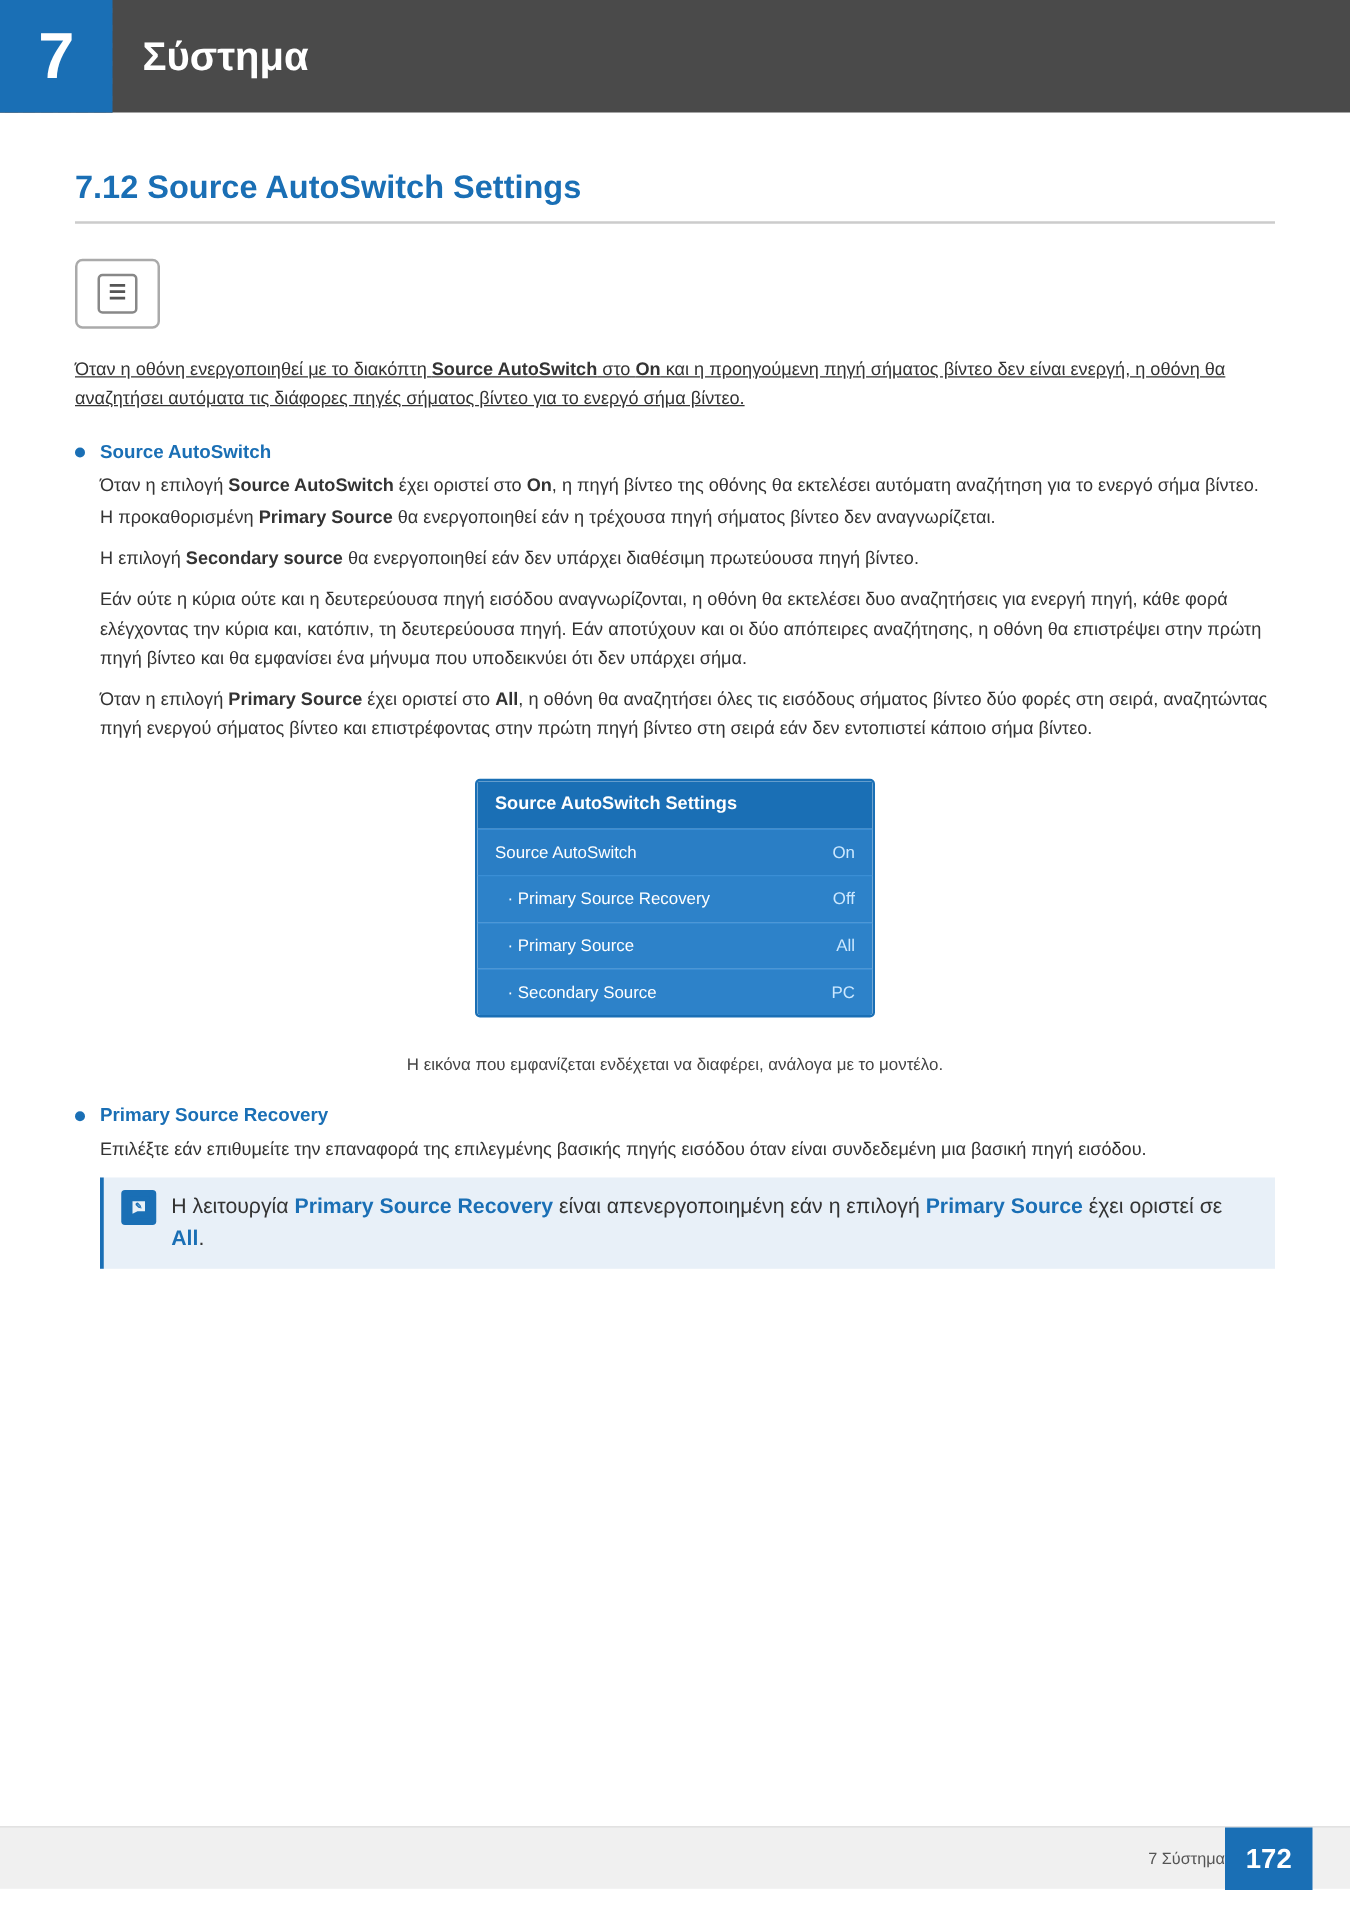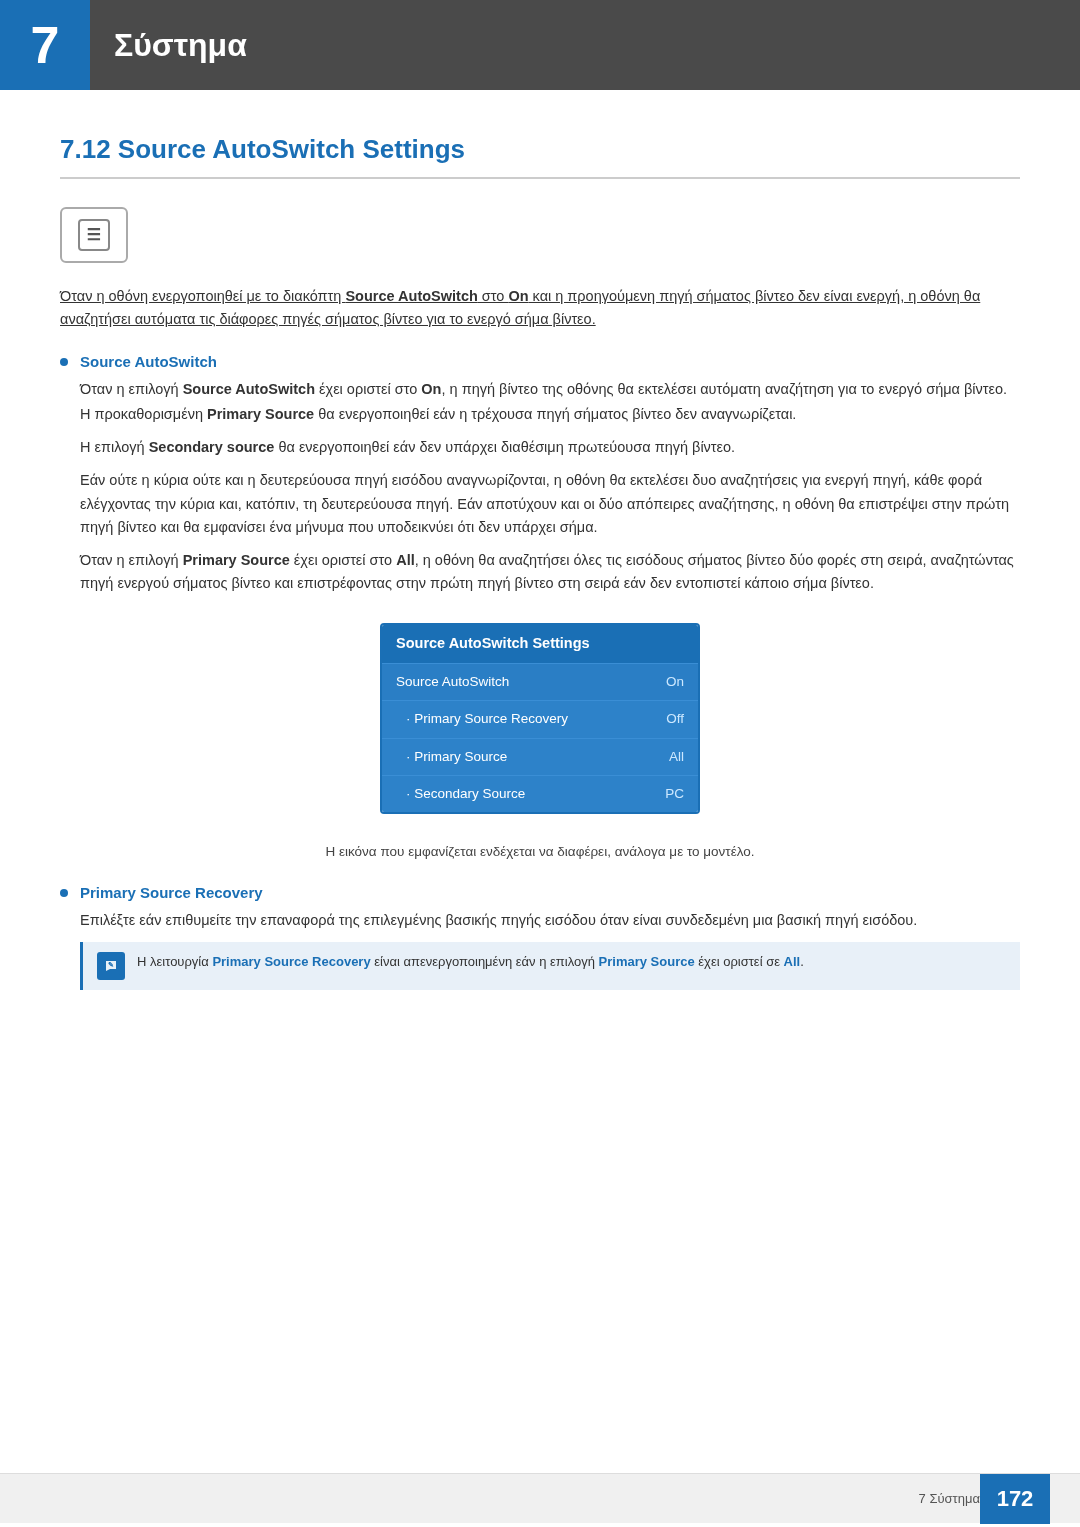--- a/index.html
+++ b/index.html
@@ -223,38 +223,38 @@
       flex-shrink: 0;
       display: flex;
       align-items: center;
       justify-content: center;
       color: white;
       font-size: 12px;
       font-weight: bold;
     }
 
     .note-text {
-      font-size: 13px;
+      font-size: 17px;
       line-height: 1.55;
       color: #333;
     }
 
     .bold-text {
       font-weight: bold;
     }
 
     .blue-text {
       color: #1a6fb5;
       font-weight: bold;
     }
 
     
     .footer {
       position: absolute;
-      bottom: 4px;
+      bottom: 16px;
       left: 0;
       right: 0;
       height: 50px;
       background: #f0f0f0;
       display: flex;
       align-items: center;
       justify-content: flex-end;
       padding: 0 30px;
       border-top: 1px solid #ddd;
     }

